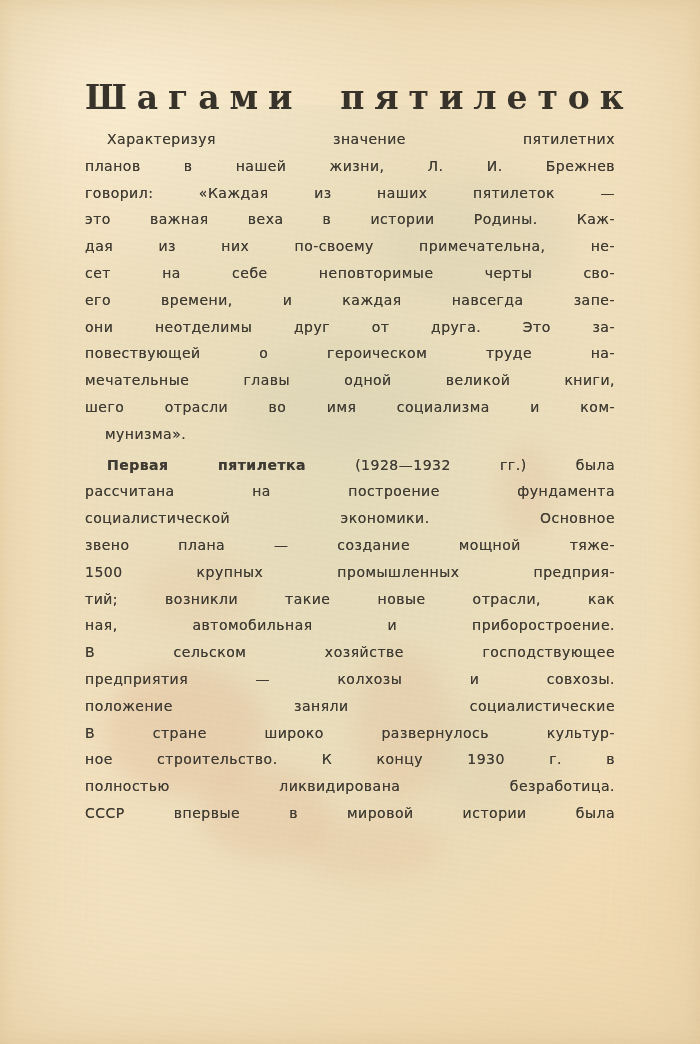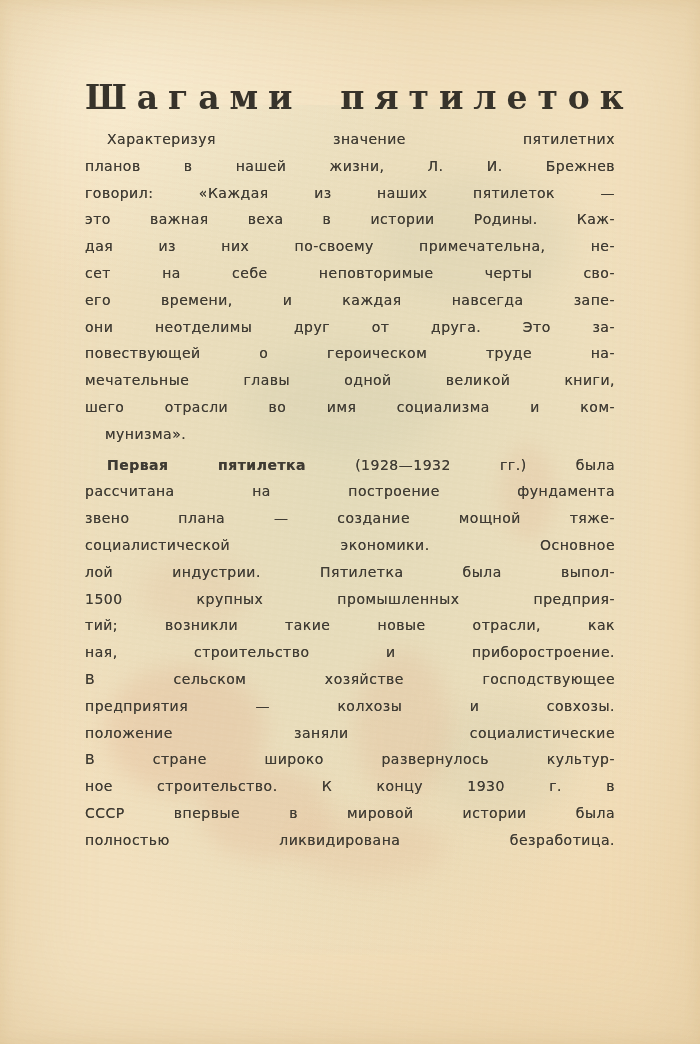--- a/index.html
+++ b/index.html
@@ -126,31 +126,30 @@
           <div class="line">его времени, и каждая навсегда запе-</div>
           <div class="line">они неотделимы друг от друга. Это за-</div>
           <div class="line">повествующей о героическом труде на-</div>
           <div class="line">мечательные главы одной великой книги,</div>
           <div class="line">шего отрасли во имя социализма и ком-</div>
           <div class="line endline">мунизма».</div>
         </div>
         <div class="paragraph">
           <div class="line indent"><b>Первая пятилетка</b> (1928—1932 гг.) была</div>
           <div class="line">рассчитана на построение фундамента</div>
+          <div class="line">социалистической экономики. Основное</div>
           <div class="line">звено плана — создание мощной тяже-</div>
-          <div class="line">социалистической экономики. Основное</div>
-          <div class="line">лой индустрии. Пятилетка была выпол-</div>
           <div class="line">1500 крупных промышленных предприя-</div>
           <div class="line">тий; возникли такие новые отрасли, как</div>
-          <div class="line">ная, строительство и приборостроение.</div>
+          <div class="line">ная, автомобильная и приборостроение.</div>
           <div class="line">В сельском хозяйстве господствующее</div>
           <div class="line">предприятия — колхозы и совхозы.</div>
           <div class="line">положение заняли социалистические</div>
           <div class="line">В стране широко развернулось культур-</div>
           <div class="line">ное строительство. К концу 1930 г. в</div>
+          <div class="line">полностью ликвидирована безработица.</div>
           <div class="line">СССР впервые в мировой истории была</div>
-          <div class="line">полностью ликвидирована безработица.</div>
         </div>
       </div>
   </div>
 
   <div class="vignette"></div>
 </div>
 
 </body></html>

